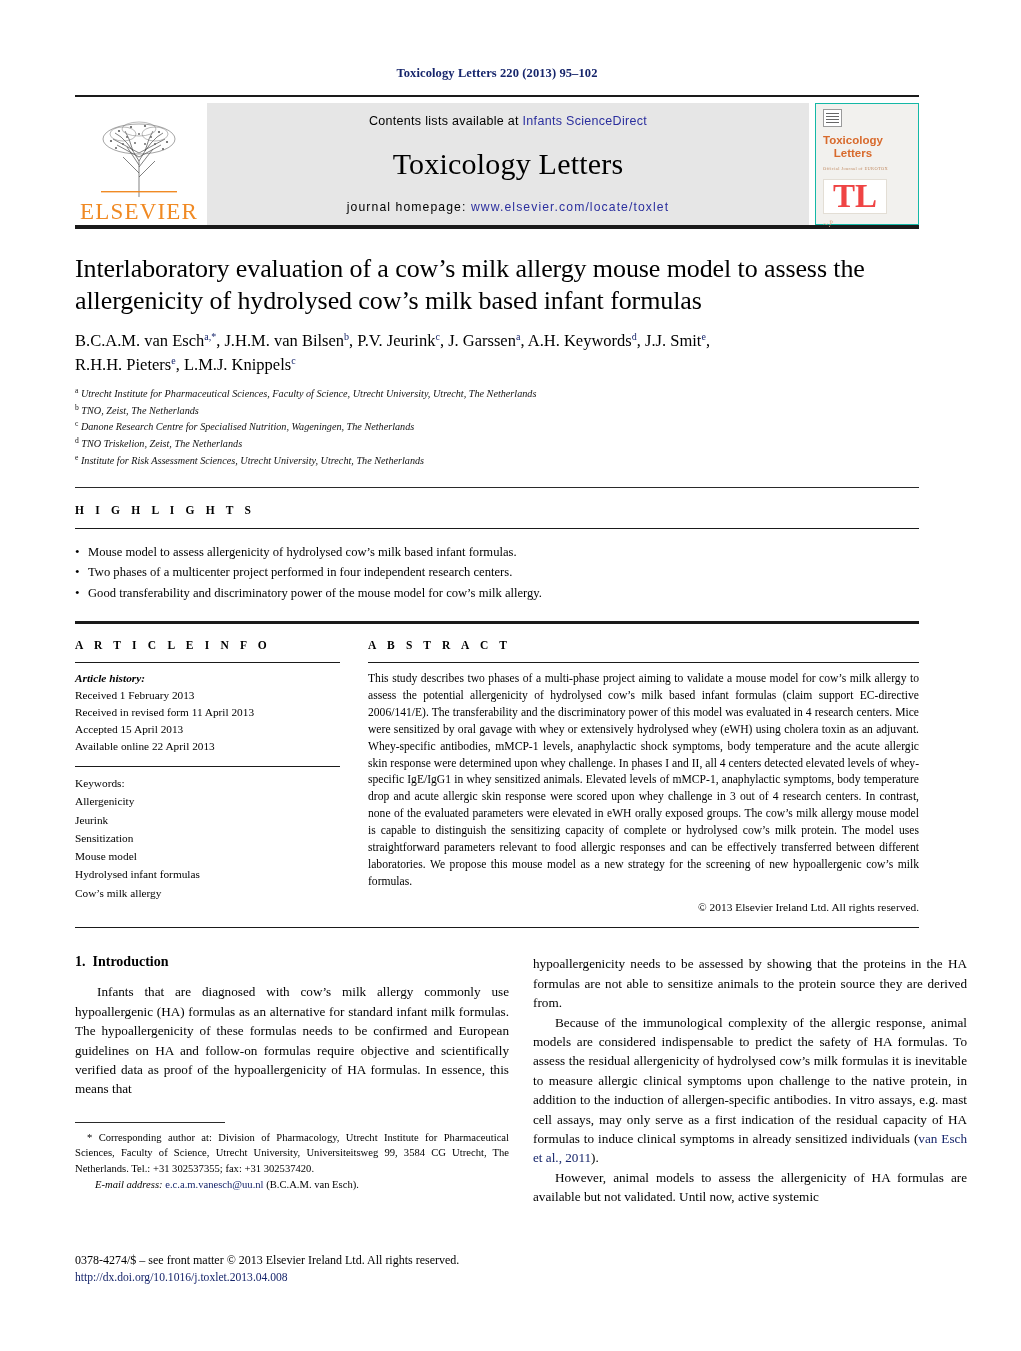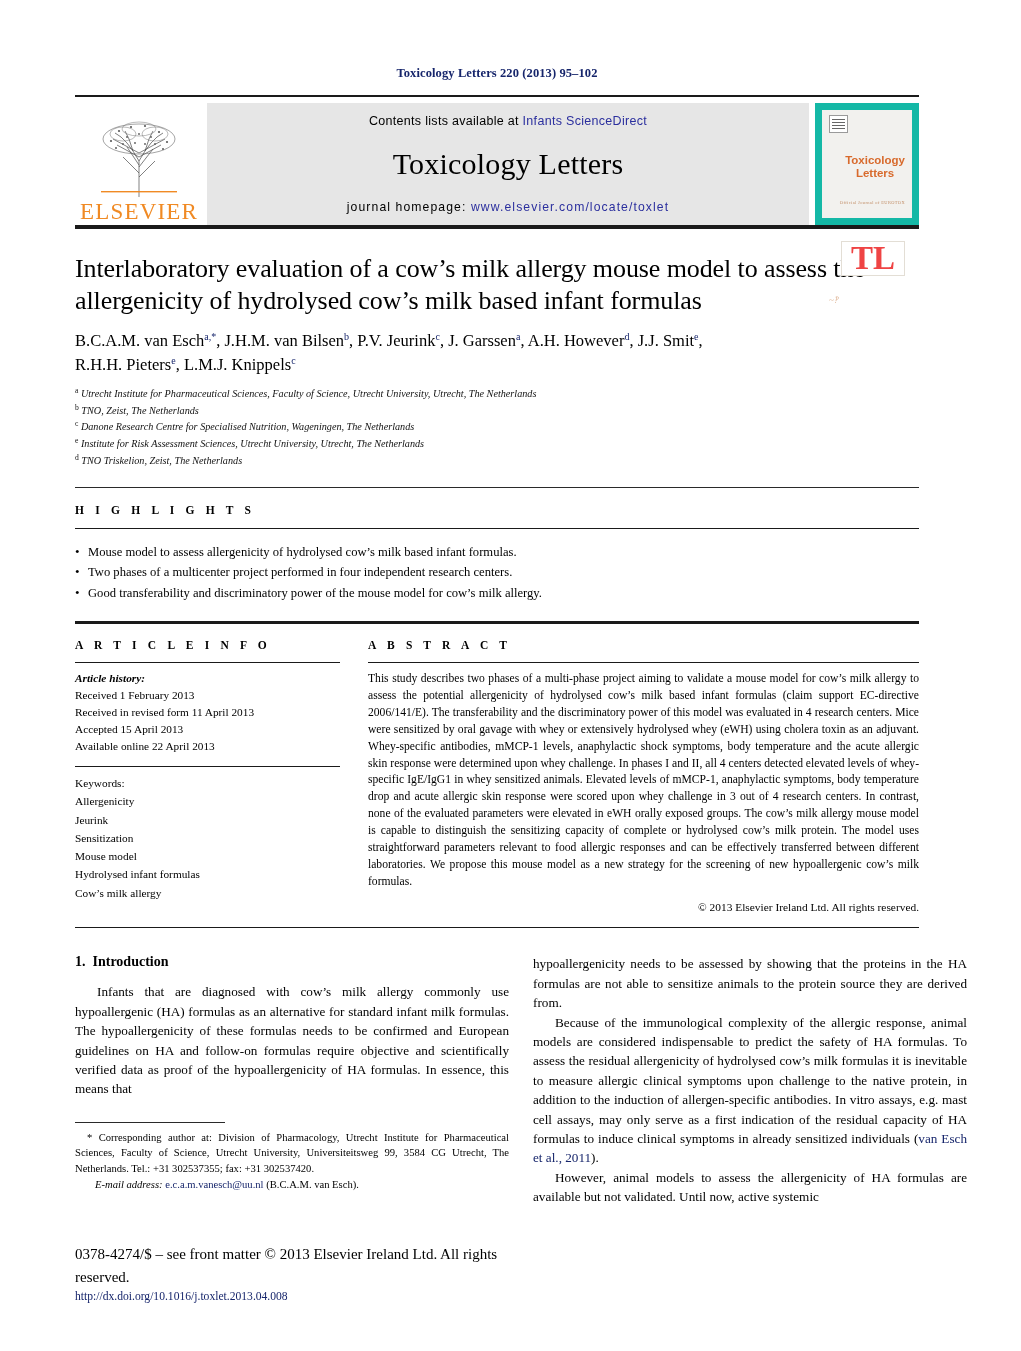--- a/index.html
+++ b/index.html
@@ -94,29 +94,28 @@
     color: #000;
     letter-spacing: 1.1px;
   }
   .homepage-line .hp-url {
     color: #2b2f9e;
     letter-spacing: 1.1px;
   }
   .cover-cell {
     width: 104px;
     flex: 0 0 104px;
-    border: 7px solid #14b8a6;
+    border: 1px solid #14b8a6;
     background: #f2f1ee;
     position: relative;
     box-sizing: border-box;
     padding: 5px 7px;
     display: flex;
     flex-direction: column;
-    align-items: flex-end;
-    gap: 14px;
+    align-items: flex-start;
   }
   .cover-barcode {
     width: 19px; height: 21px;
     border: 1px solid #9a9a9a;
     background: #fff;
     align-self: flex-start;
     display: flex; flex-direction: column; justify-content: center;
     padding: 2px;
     box-sizing: border-box;
   }
@@ -306,22 +305,23 @@
   .fn-email .mail { color: #16256b; }
 
   .issn-area {
     position: absolute;
     left: 75px;
     top: 1243px;
     width: 480px;
   }
   .issn-line {
     font-family: "Liberation Serif", serif;
-    font-size: 15px;
+    font-size: 12px;
     line-height: 1.5;
+    margin-top: 8px;
   }
   .doi-line {
     font-family: "Liberation Serif", serif;
     font-size: 11.6px;
     color: #16256b;
     line-height: 1.5;
   }
 </style>
 </head>
 <body>
@@ -398,31 +398,31 @@
 
   <div class="heavy-rule"></div>
 
   <div class="title-block">
     <h1 class="art-title">Interlaboratory evaluation of a cow’s milk allergy mouse model to assess the allergenicity of hydrolysed cow’s milk based infant formulas</h1>
     <div class="authors">
       <span><span>B.C.A.M. van Esch</span><sup class="corr">a,*</sup></span>,
       <span><span>J.H.M. van Bilsen</span><sup>b</sup></span>,
       <span><span>P.V. Jeurink</span><sup>c</sup></span>,
       <span><span>J. Garssen</span><sup>a</sup></span>,
-      <span><span>A.H. However</span><sup>d</sup></span>,
+      <span><span>A.H. Keywords</span><sup>d</sup></span>,
       <span><span>J.J. Smit</span><sup>e</sup></span>,<br>
       <span><span>R.H.H. Pieters</span><sup>e</sup></span>,
       <span><span>L.M.J. Knippels</span><sup>c</sup></span>
     </div>
     <div class="affils">
       <div><sup>a</sup> <span>Utrecht Institute for Pharmaceutical Sciences, Faculty of Science, Utrecht University, Utrecht, The Netherlands</span></div>
       <div><sup>b</sup> <span>TNO, Zeist, The Netherlands</span></div>
       <div><sup>c</sup> <span>Danone Research Centre for Specialised Nutrition, Wageningen, The Netherlands</span></div>
+      <div><sup>d</sup> <span>TNO Triskelion, Zeist, The Netherlands</span></div>
       <div><sup>e</sup> <span>Institute for Risk Assessment Sciences, Utrecht University, Utrecht, The Netherlands</span></div>
-      <div><sup>d</sup> <span>TNO Triskelion, Zeist, The Netherlands</span></div>
     </div>
   </div>
 
   <div style="height:18px"></div>
   <div class="rule-thin"></div>
 
   <div class="hl-block">
     <div class="sec-label">H I G H L I G H T S</div>
     <div class="hl-rule-top"></div>
     <ul class="hl-list">

